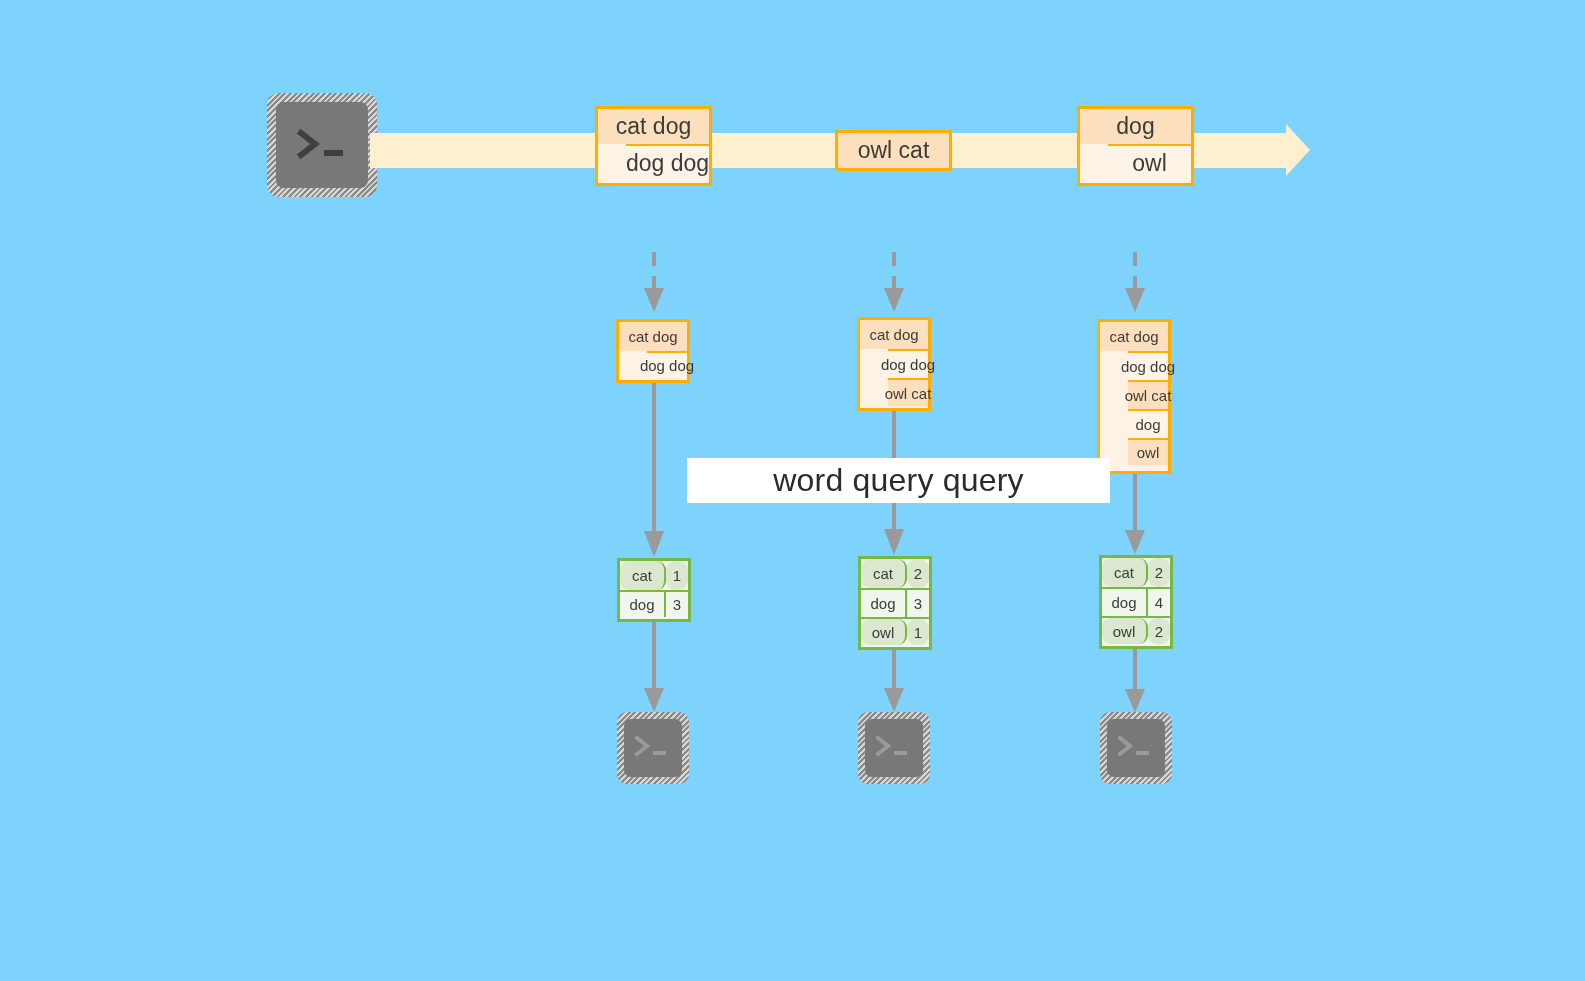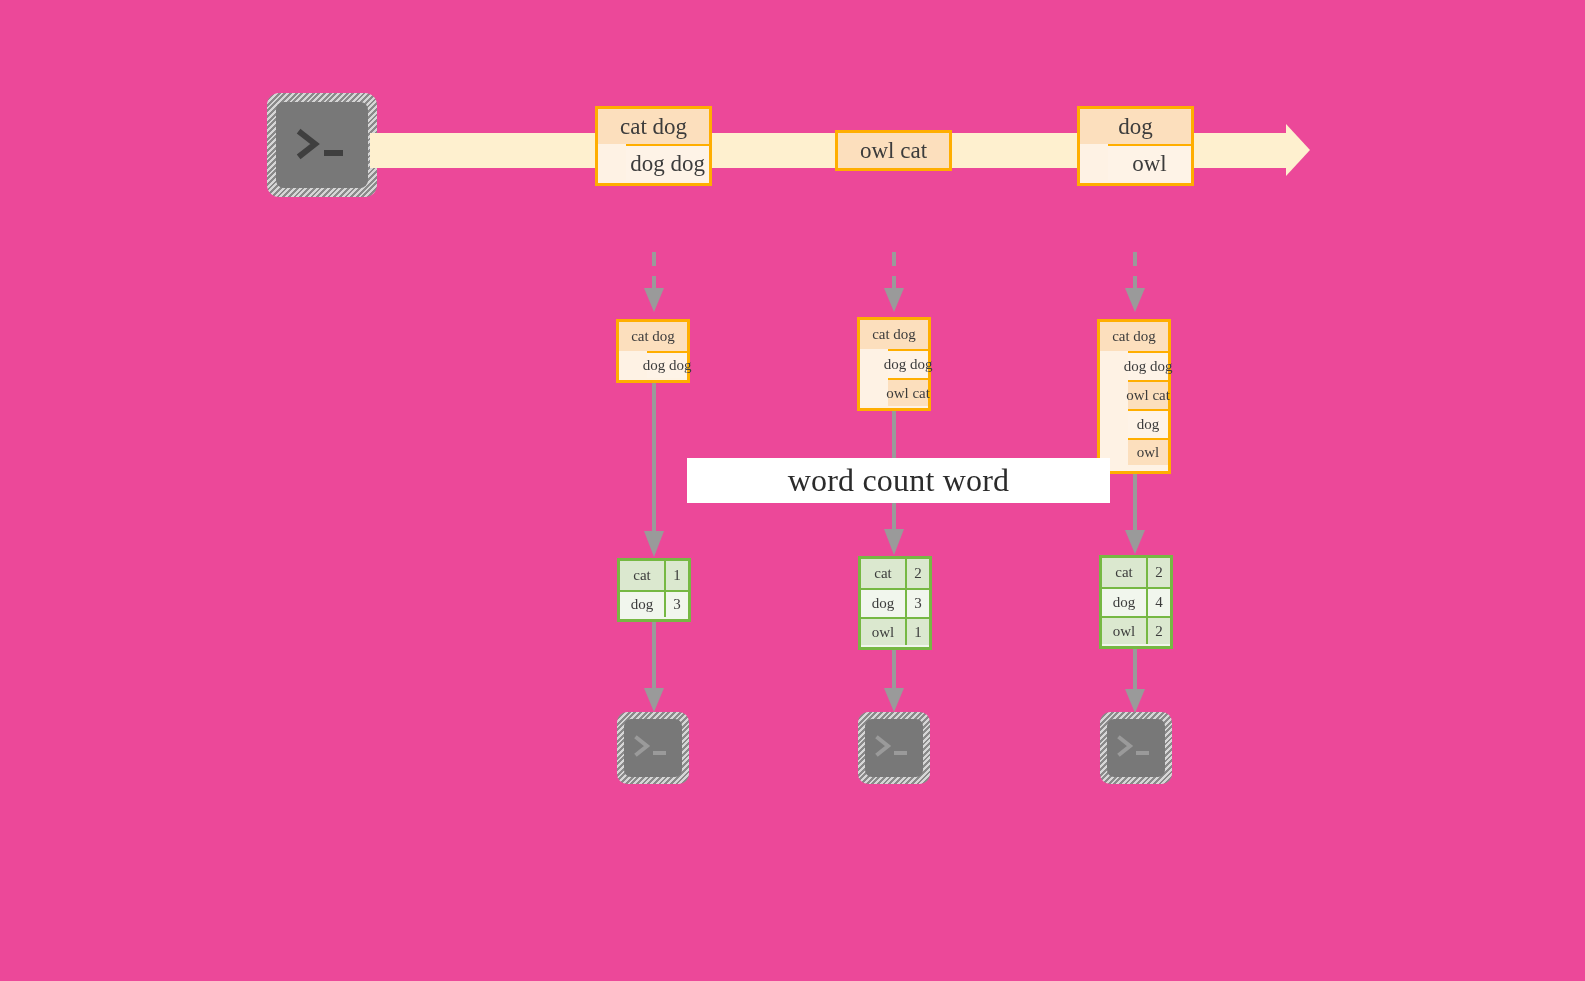--- a/index.html
+++ b/index.html
@@ -4,23 +4,23 @@
 <style>
   html, body {
     margin: 0;
     padding: 0;
     background: #000000;
   }
   #canvas {
     position: relative;
     width: 1585px;
     height: 981px;
-    background: #ec4899;
+    background: #7dd3fc;
     overflow: hidden;
-    font-family: Liberation Serif, serif;
+    font-family: Liberation Sans, sans-serif;
   }
 
   
   .term {
     position: absolute;
     box-sizing: border-box;
     border-radius: 12px;
     background-image:
       repeating-linear-gradient(135deg,
         #8a8a8a 0px, #8a8a8a 2px,
@@ -85,21 +85,21 @@
   .grow + .grow { border-top: 2px solid #76B843; }
   .gcell {
     box-sizing: border-box;
     display: flex;
     align-items: center;
     justify-content: center;
     color: #3c3c3c;
     white-space: nowrap;
   }
   .gcell.key  { border-right: 2px solid #76B843; }
-  .grow.tint-a .gcell { background: #DBE8CF; }
+  .grow.tint-a .gcell { background: #DBE8CF; border-radius: 9px; }
   .grow.tint-b .gcell { background: #F1F6ED; }
 
   
   .conn { position: absolute; }
   .conn svg { display: block; }
 
   
   .query-band {
     position: absolute;
     background: #FFFFFF;
@@ -298,16 +298,16 @@
     <div class="inner"></div>
     <div class="glyph">
       <svg viewBox="0 0 72 72" preserveAspectRatio="none">
         <path d="M20 26 L30 34 L20 42" fill="none" stroke="#9a9a9a" stroke-width="4" stroke-linecap="square"></path>
         <line x1="36" y1="41" x2="49" y2="41" stroke="#9a9a9a" stroke-width="4"></line>
       </svg>
     </div>
   </div>
 
   <div class="query-band" style="left:687px; top:458px; width:423px; height:45px;">
-    <span class="label">word count word</span>
+    <span class="label">word query query</span>
   </div>
 
 </div>
 
 </body></html>

